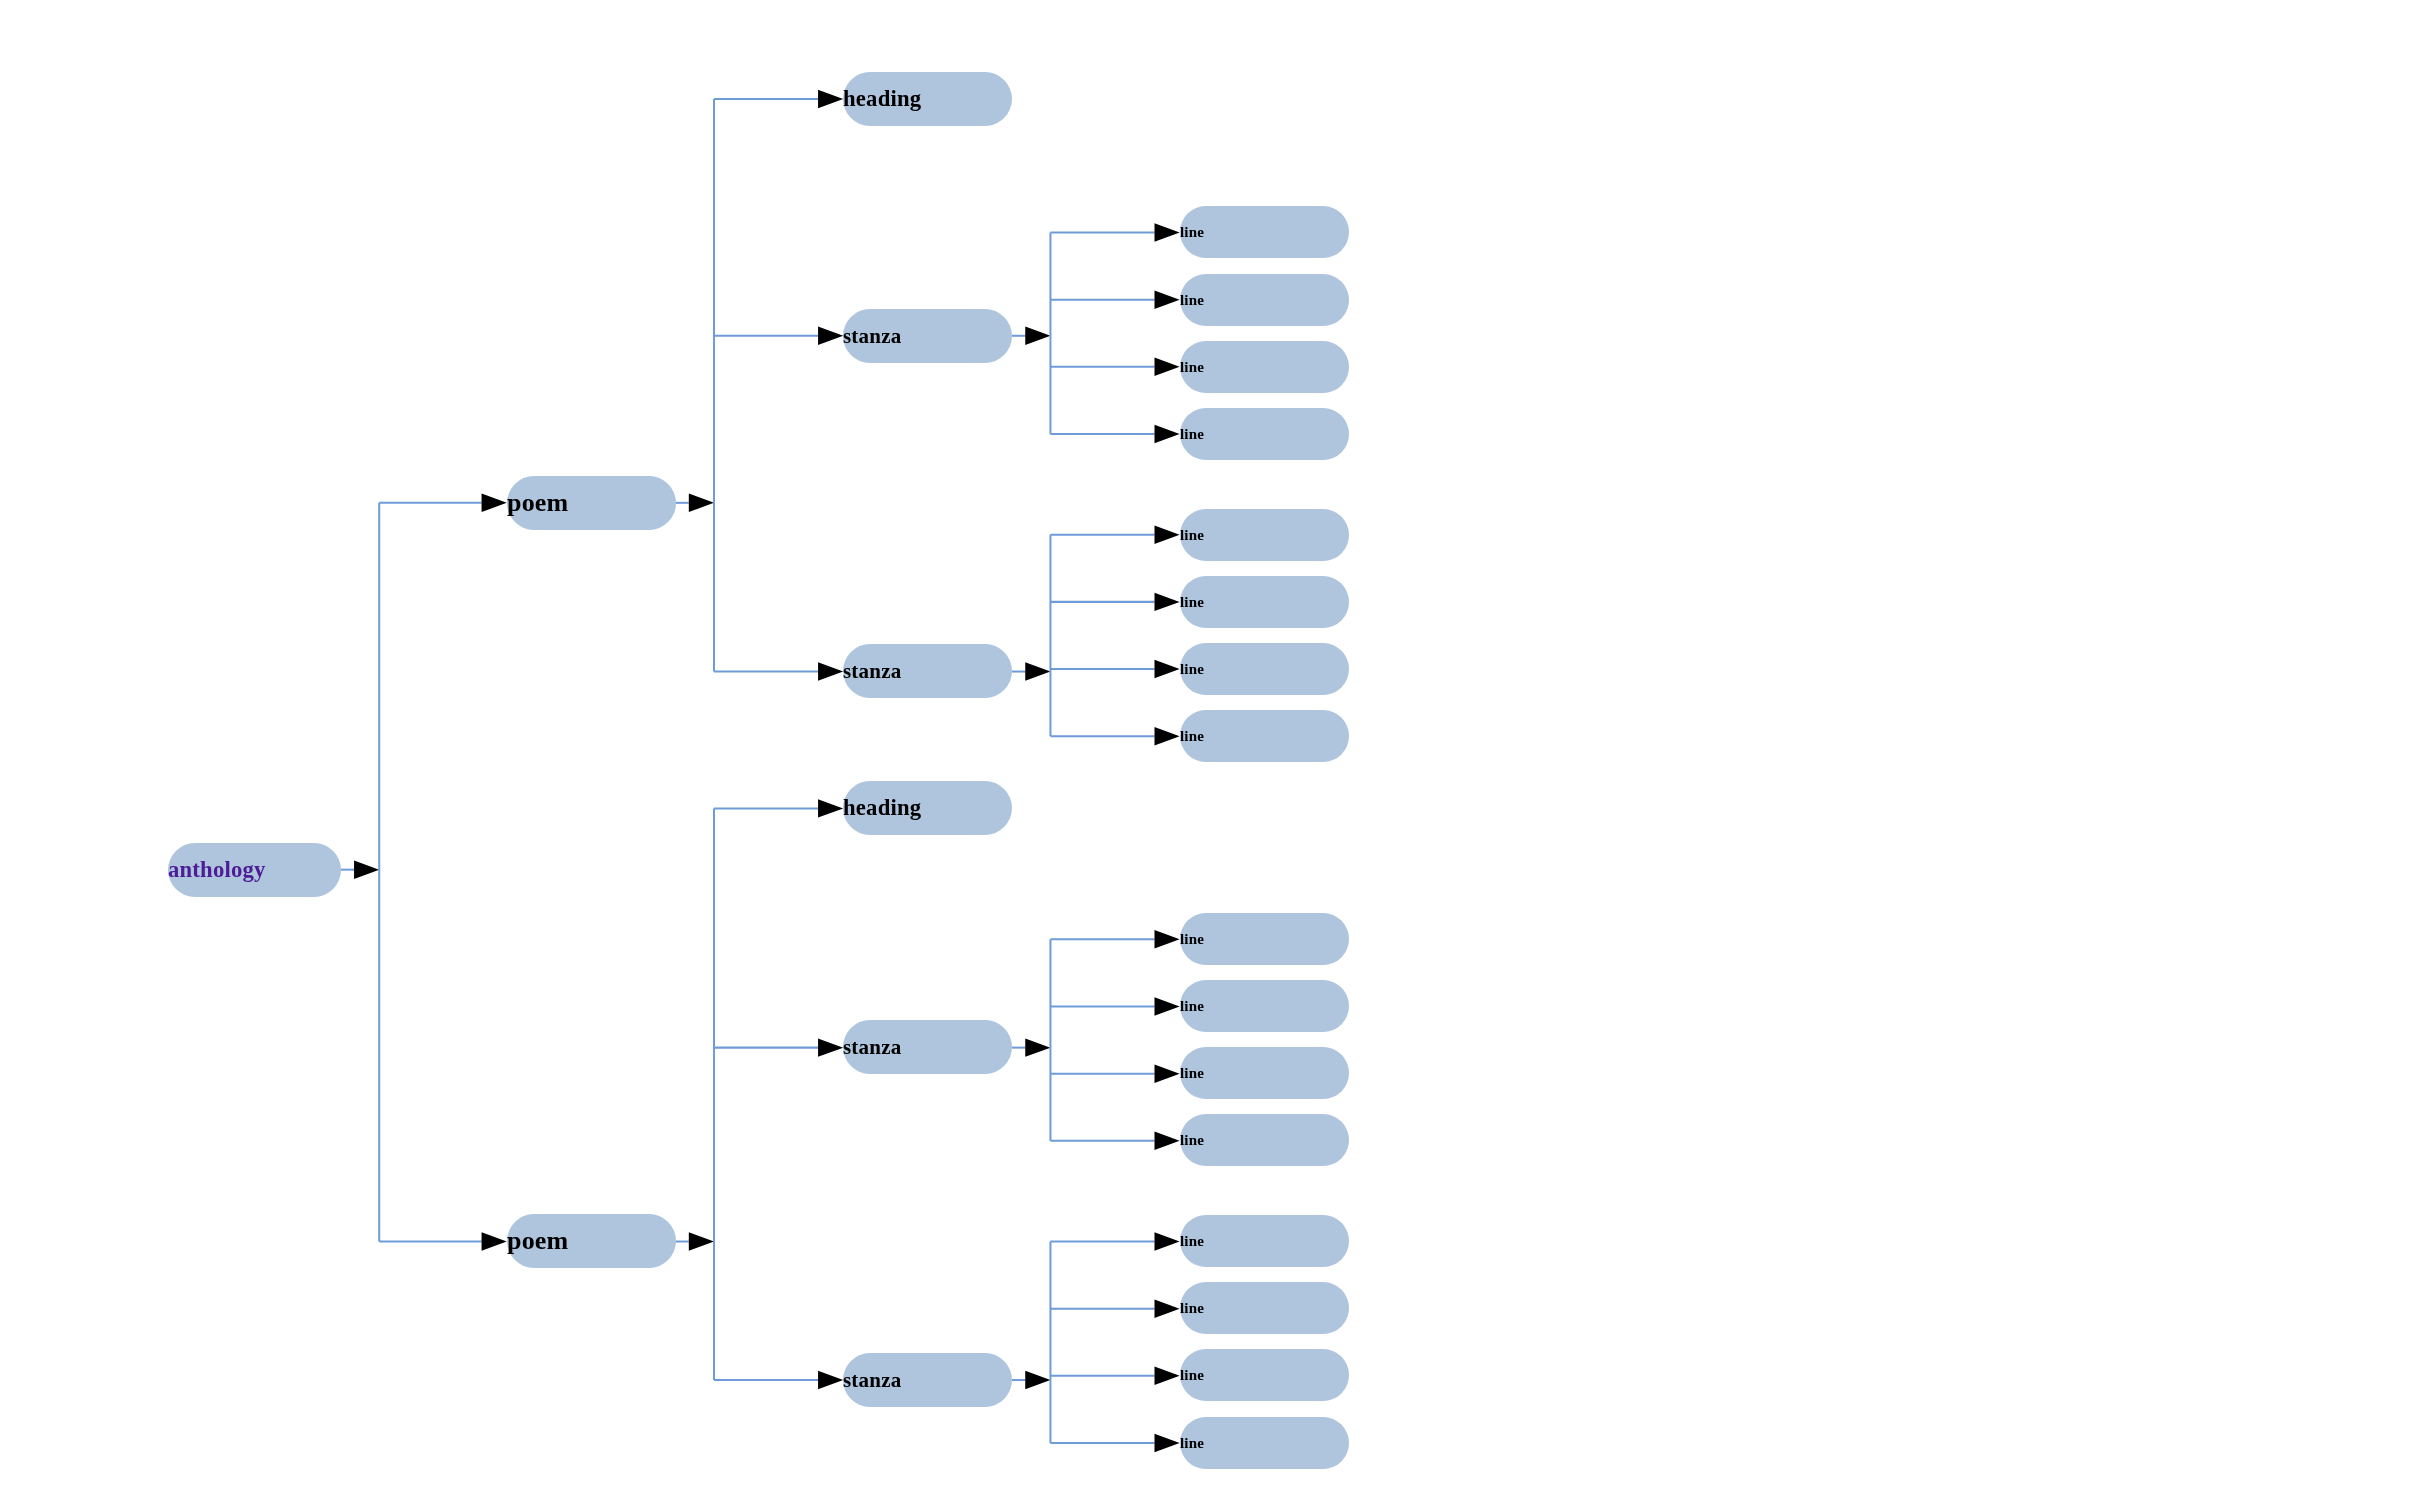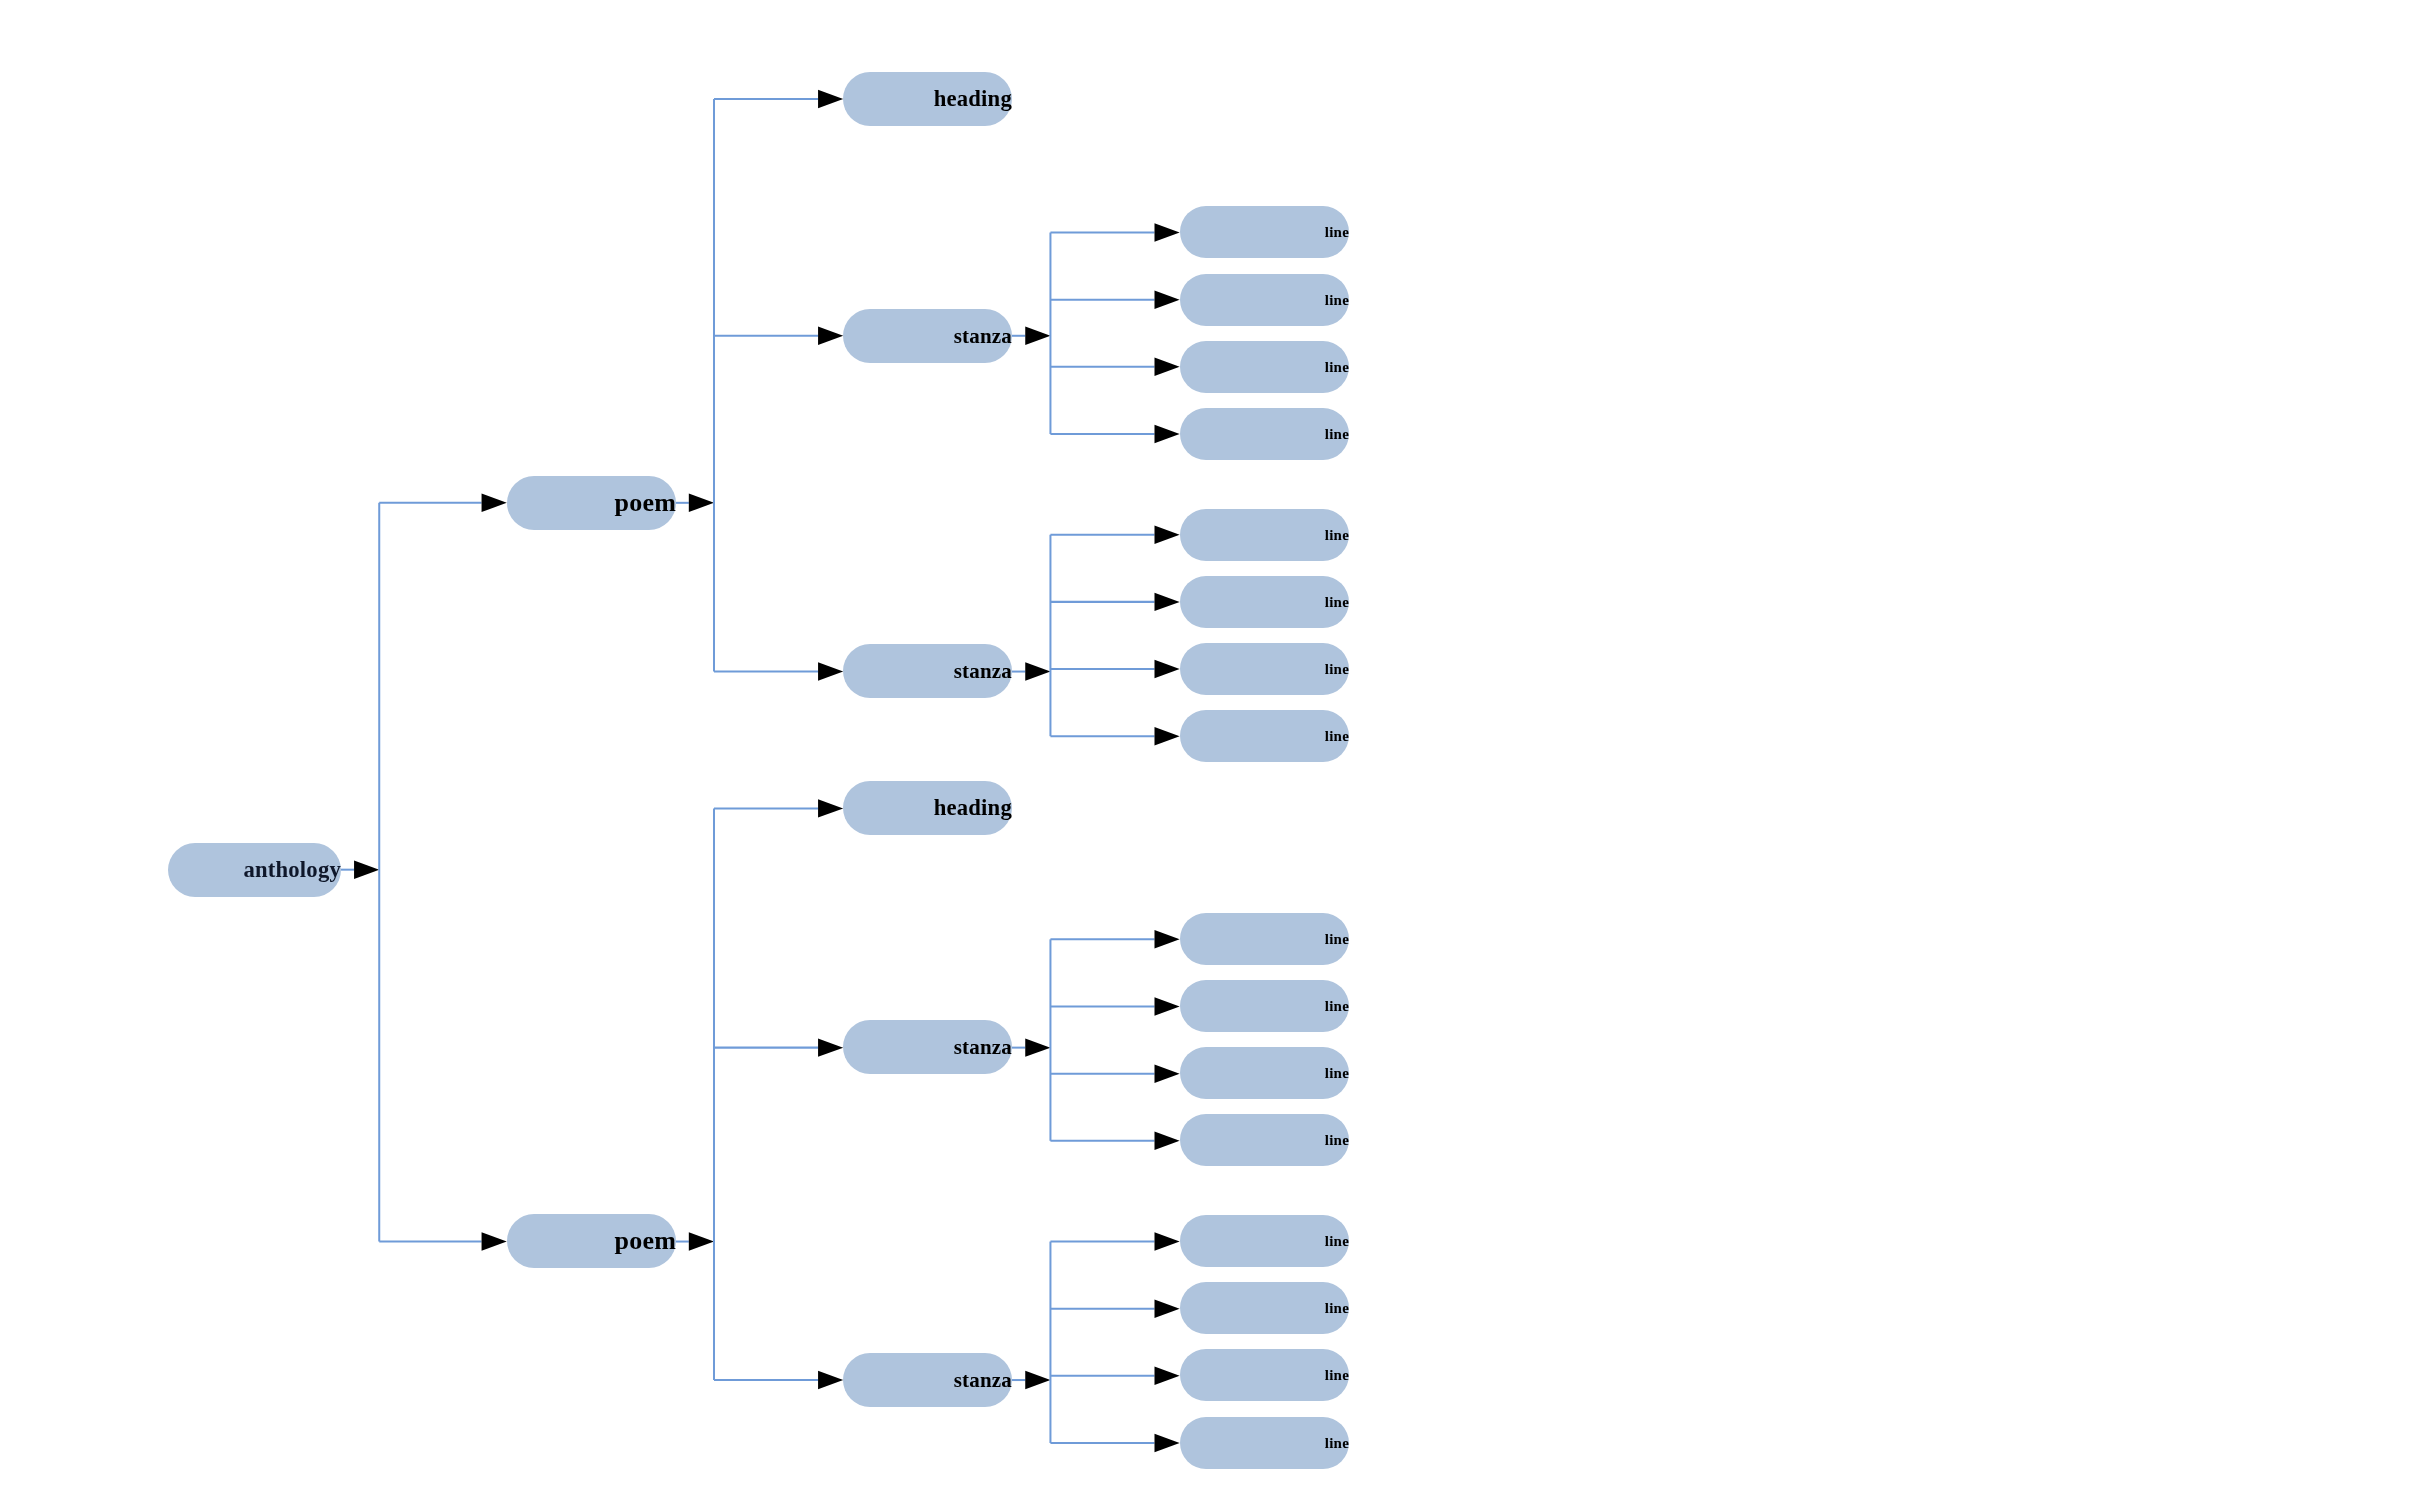--- a/index.html
+++ b/index.html
@@ -21,21 +21,21 @@
     position: absolute;
     left: 0;
     top: 0;
     width: 2413px;
     height: 1511px;
   }
   .node {
     position: absolute;
     display: flex;
     align-items: center;
-    justify-content: flex-end;
+    justify-content: flex-start;
     background: #afc4dd;
     border-radius: 838px;
     color: #000000;
     font-weight: bold;
     font-family: "Liberation Serif", "DejaVu Serif", serif;
     letter-spacing: 0.2px;
     box-sizing: border-box;
     user-select: none;
   }
   .node-label {
@@ -117,21 +117,21 @@
       <path d="M 1252 1479 L 1376 1479" fill="none" stroke="#6f9bd8" stroke-width="2.4" stroke-linecap="butt"></path>
       <polygon points="1376,1468 1406,1479 1376,1490" fill="#000000"></polygon>
       <path d="M 1252 1559 L 1376 1559" fill="none" stroke="#6f9bd8" stroke-width="2.4" stroke-linecap="butt"></path>
       <polygon points="1376,1548 1406,1559 1376,1570" fill="#000000"></polygon>
       <path d="M 1252 1639 L 1376 1639" fill="none" stroke="#6f9bd8" stroke-width="2.4" stroke-linecap="butt"></path>
       <polygon points="1376,1628 1406,1639 1376,1650" fill="#000000"></polygon>
       <path d="M 1252 1719 L 1376 1719" fill="none" stroke="#6f9bd8" stroke-width="2.4" stroke-linecap="butt"></path>
       <polygon points="1376,1708 1406,1719 1376,1730" fill="#000000"></polygon>
     </svg>
   <div id="nodes">
-      <div class="node n-root" style="left: 168px; top: 843px; width: 173px; height: 54px; background: rgb(175, 196, 221); color: #0f172a;">
+      <div class="node n-root" style="left: 168px; top: 843px; width: 173px; height: 54px; background: rgb(175, 196, 221); color: #4c1d95;">
         <span class="node-label">anthology</span>
       </div>
       <div class="node n-poem" style="left: 507px; top: 476px; width: 169px; height: 54px; background: rgb(175, 196, 221); color: rgb(0, 0, 0);">
         <span class="node-label">poem</span>
       </div>
       <div class="node n-head" style="left: 843px; top: 72px; width: 169px; height: 54px; background: rgb(175, 196, 221); color: rgb(0, 0, 0);">
         <span class="node-label">heading</span>
       </div>
       <div class="node n-stanza" style="left: 843px; top: 309px; width: 169px; height: 54px; background: rgb(175, 196, 221); color: rgb(0, 0, 0);">
         <span class="node-label">stanza</span>

